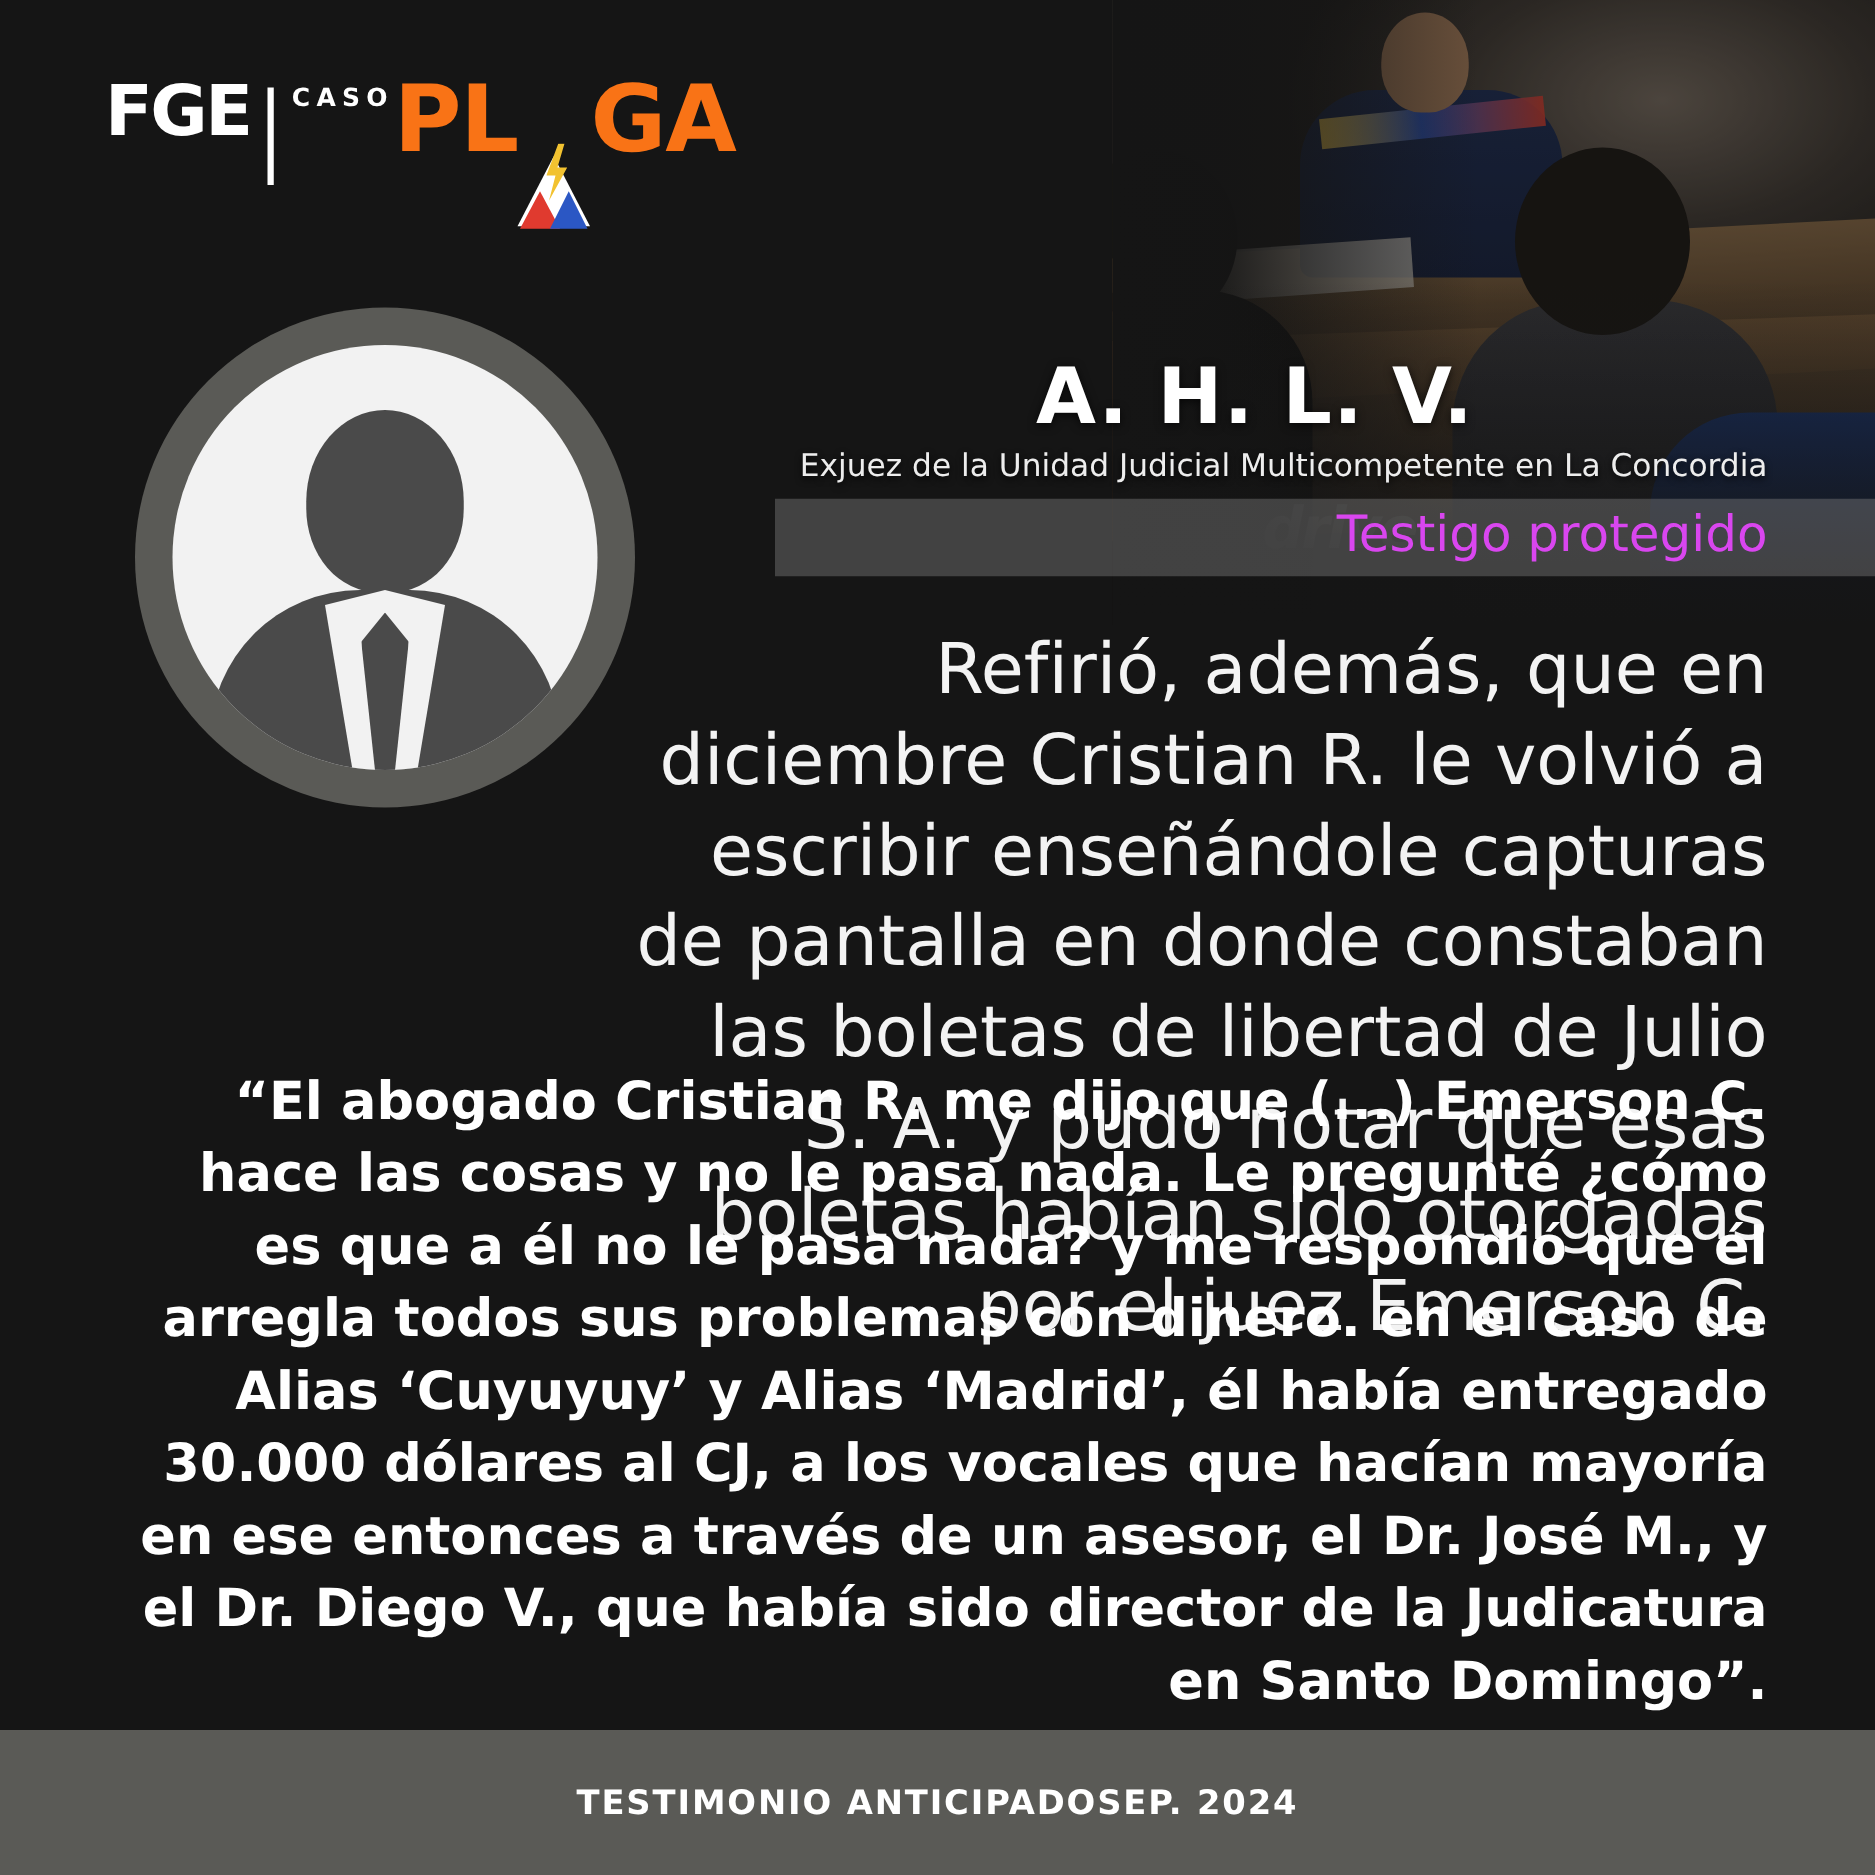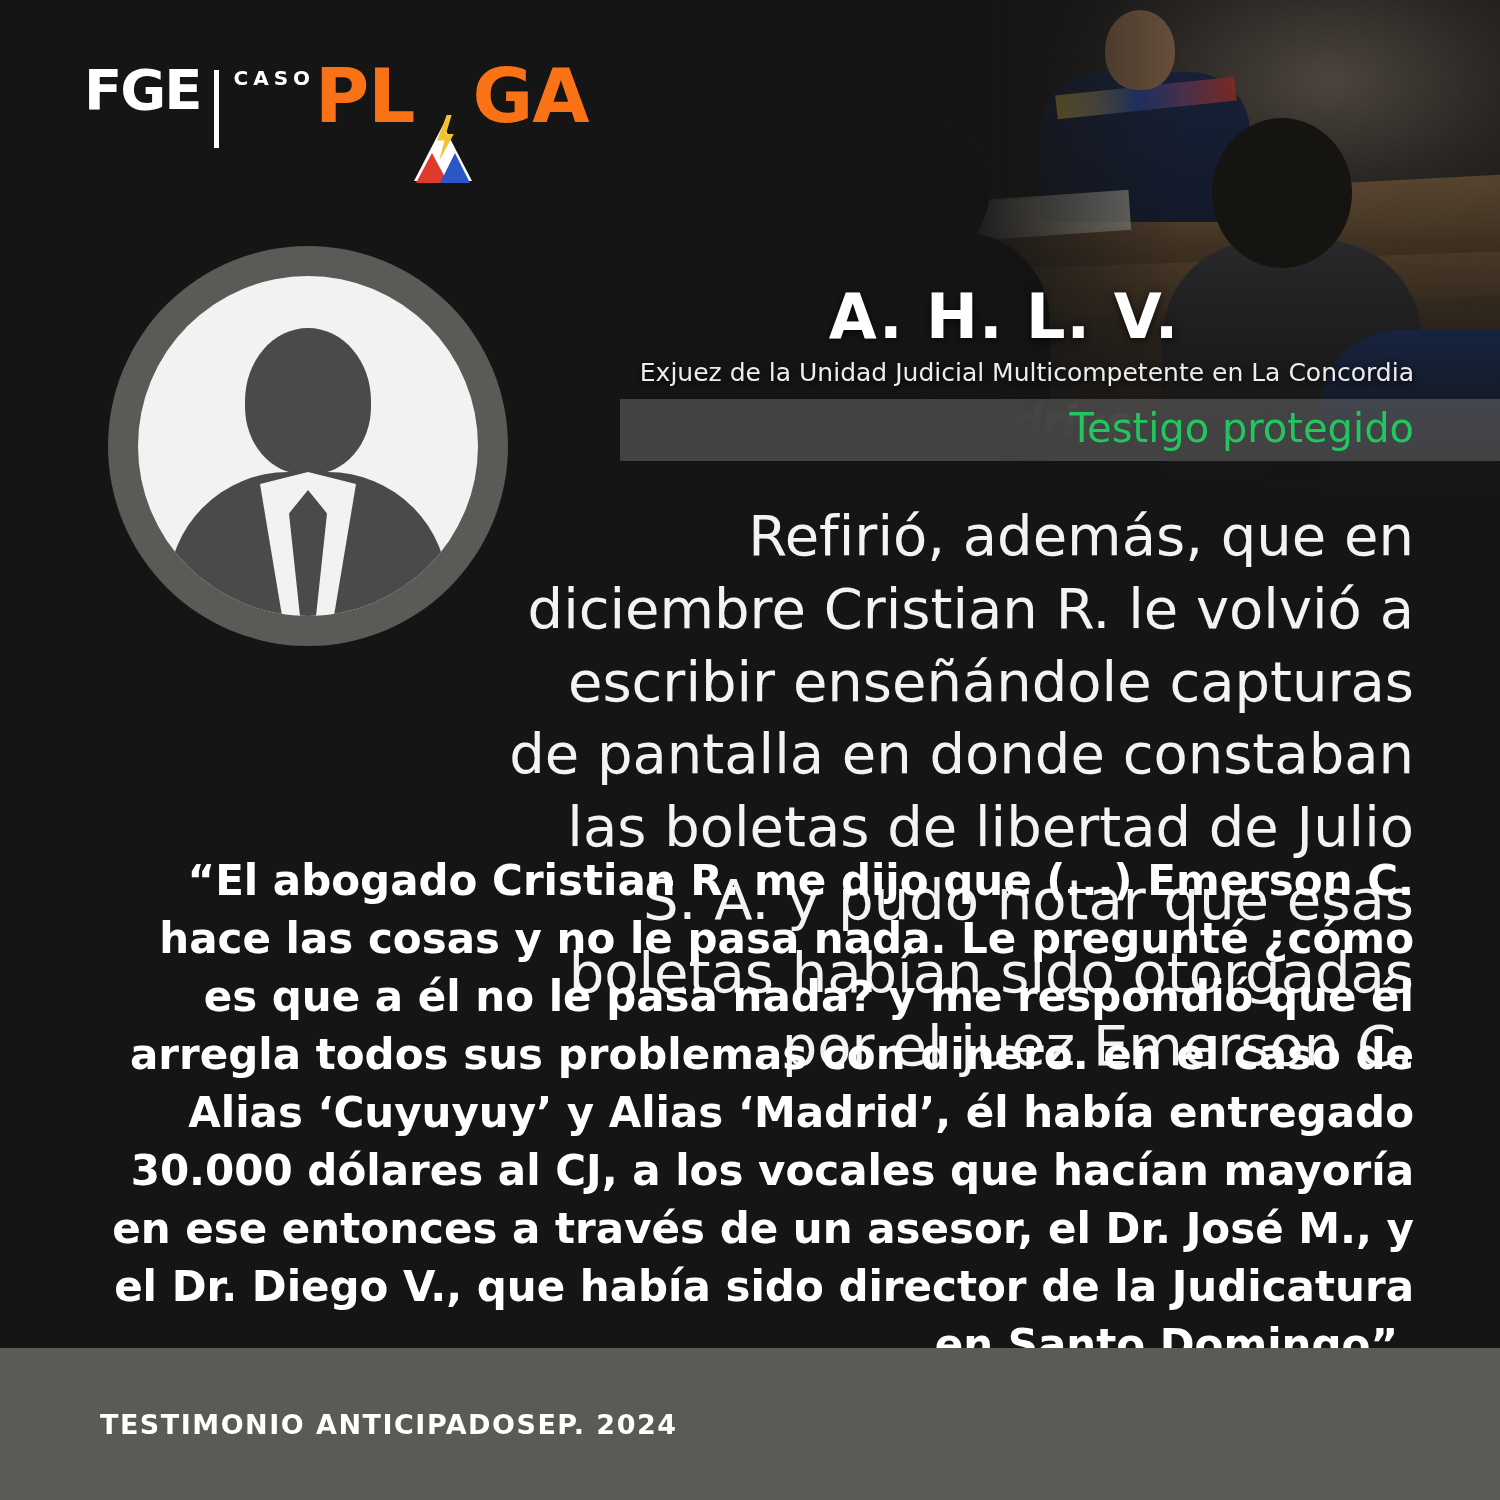--- a/index.html
+++ b/index.html
@@ -321,21 +321,21 @@
     margin-left: auto;
     width: 880px;
     margin-right: -86px;
     background: rgba(140,140,140,.38);
     padding: 6px 86px 10px 0;
     text-align: right;
   }
   .witness .protected-bar span {
     font-size: 40px;
     font-weight: 400;
-    color: #22c55e;
+    color: #d946ef;
   }
 
   
   .narrative {
     position: absolute;
     right: 86px;
     top: 500px;
     width: 910px;
     text-align: right;
     font-size: 56px;
@@ -358,25 +358,25 @@
     color: #ffffff;
     z-index: 6;
   }
 
   
   .footer {
     position: absolute;
     left: 0;
     bottom: 0;
     width: 1500px;
-    height: 152px;
+    height: 116px;
     background: #5a5a56;
     display: flex;
     align-items: center;
-    justify-content: flex-start;
+    justify-content: center;
     padding: 0 100px;
     z-index: 7;
   }
   .footer .f-left,
   .footer .f-right {
     font-size: 27px;
     font-weight: 900;
     letter-spacing: 1.5px;
     color: #ffffff;
   }

